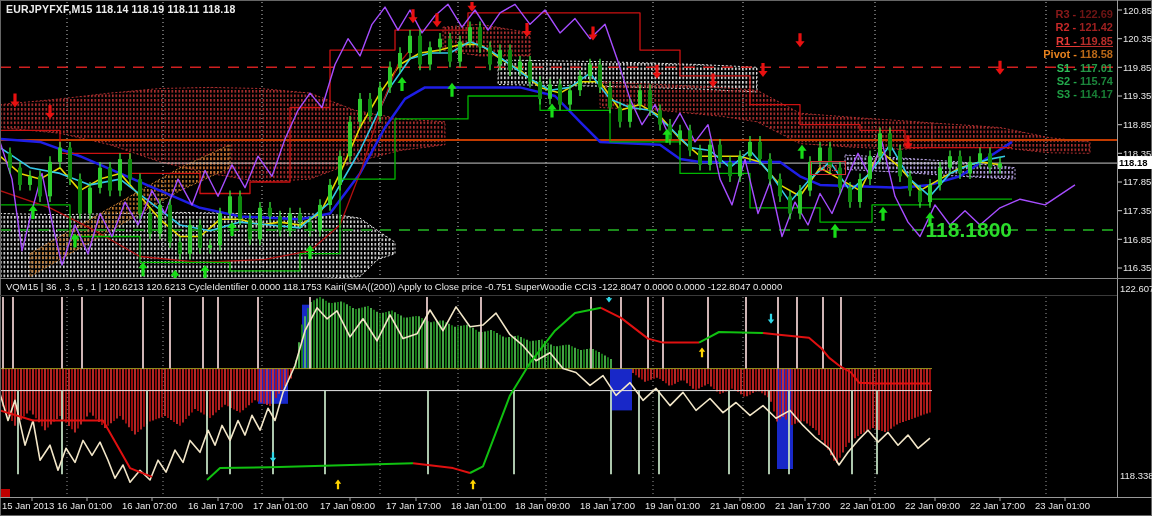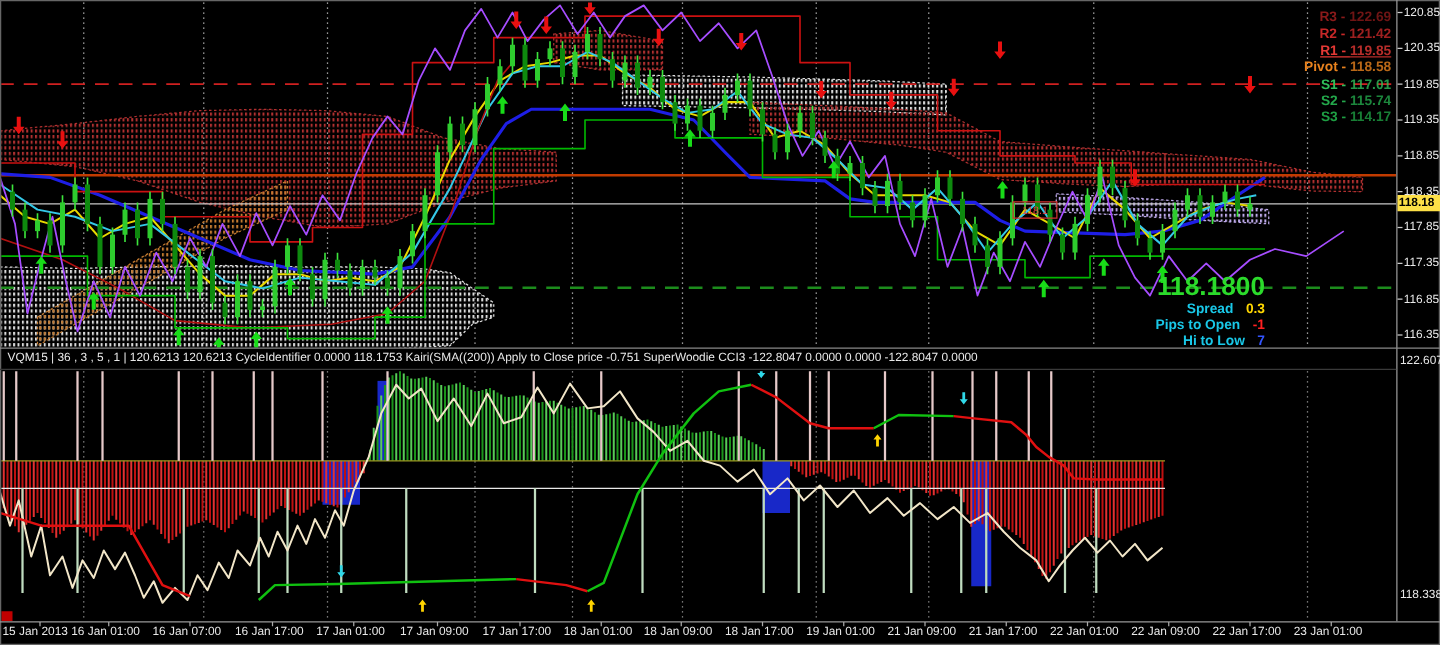--- a/index.html
+++ b/index.html
@@ -11,21 +11,21 @@
   .vqm-header{left:6px;top:281px;color:#E8E8E8;font-size:9.5px;}
   .branding{left:4px;top:483px;color:#D0D0D0;font-size:10px;}
   .pivot-block{right:39px;top:8px;text-align:right;line-height:13.4px;font-size:11px;font-weight:bold;}
   .pivot-row .pv{opacity:.8;font-weight:bold;}
   .quote-block{right:140px;top:219px;text-align:right;}
   .quote-price{font-size:21px;font-weight:bold;line-height:22px;}
   .quote-row{font-size:11px;font-weight:bold;line-height:13px;}
   .quote-row .ql{margin-right:10px;}
   .alert-box{left:810px;top:161px;width:34px;height:12px;border:1px solid #D03030;color:#E84040;
     font-size:8.5px;line-height:12px;text-align:center;}
-  .current-price-box{left:1118px;top:156px;width:33px;height:13px;background:#fde047;color:#000;
+  .current-price-box{left:1118px;top:156px;width:33px;height:13px;background:#ffffff;color:#000;
     font-size:9.5px;font-weight:bold;line-height:13px;padding-left:1px;}
   .axis-label{position:absolute;color:#E8E8E8;font-size:9.5px;}
   .time-label{position:absolute;top:500px;color:#E8E8E8;font-size:9.5px;}
 </style>
 </head>
 <body>
 
 <div id="chart-window">
   <svg id="chart-svg" width="1152" height="516">
     <defs>
@@ -716,36 +716,32 @@
         <line x1="675" y1="497.5" x2="675" y2="501" stroke="#AAA"></line>
         <line x1="740" y1="497.5" x2="740" y2="501" stroke="#AAA"></line>
         <line x1="805" y1="497.5" x2="805" y2="501" stroke="#AAA"></line>
         <line x1="870" y1="497.5" x2="870" y2="501" stroke="#AAA"></line>
         <line x1="935" y1="497.5" x2="935" y2="501" stroke="#AAA"></line>
         <line x1="1000" y1="497.5" x2="1000" y2="501" stroke="#AAA"></line>
         <line x1="1065" y1="497.5" x2="1065" y2="501" stroke="#AAA"></line>
       </g>
   </svg>
 
+  <div class="overlay symbol-overlay">EURJPYFXF,M15  118.14 118.19 118.11 118.18</div>
   <div class="overlay pivot-block" id="pivotBlock">
       <div class="pivot-row" style="color: rgb(139, 26, 26);"><span>R3 - </span><span class="pv">122.69</span></div>
       <div class="pivot-row" style="color: rgb(198, 40, 40);"><span>R2 - </span><span class="pv">121.42</span></div>
       <div class="pivot-row" style="color: rgb(229, 57, 53); text-decoration: underline;"><span>R1 - </span><span class="pv">119.85</span></div>
       <div class="pivot-row" style="color: rgb(232, 130, 30);"><span>Pivot - </span><span class="pv">118.58</span></div>
       <div class="pivot-row" style="color: rgb(47, 191, 90);"><span>S1 - </span><span class="pv">117.01</span></div>
       <div class="pivot-row" style="color: rgb(35, 168, 75);"><span>S2 - </span><span class="pv">115.74</span></div>
       <div class="pivot-row" style="color: rgb(30, 158, 67);"><span>S3 - </span><span class="pv">114.17</span></div>
     </div>
   <div class="overlay quote-block" id="quoteBlock">
     <div class="quote-price" style="color: rgb(43, 219, 43);">118.1800</div>
-    <div id="quoteRows">
-        <div class="quote-row"><span class="ql" style="color: rgb(25, 200, 232);">Spread</span><span style="color: rgb(255, 215, 0);">0.3</span></div>
-        <div class="quote-row"><span class="ql" style="color: rgb(25, 200, 232);">Pips to Open</span><span style="color: rgb(255, 32, 32);">-1</span></div>
-        <div class="quote-row"><span class="ql" style="color: rgb(25, 200, 232);">Hi to Low</span><span style="color: rgb(51, 85, 255);">7</span></div>
-      </div>
   </div>
   <div class="overlay alert-box">118.1</div>
   <div class="overlay current-price-box">118.18</div>
   <div class="overlay vqm-header">VQM15 |  36 , 3 , 5 , 1  |  120.6213 120.6213  CycleIdentifier 0.0000 118.1753  Kairi(SMA((200)) Apply to Close price -0.751  SuperWoodie CCI3 -122.8047 0.0000 0.0000 -122.8047 0.0000</div>
   <div id="priceAxis">
       <div class="axis-label" style="left: 1123px; top: 5px;">120.85</div>
       <div class="axis-label" style="left: 1123px; top: 33px;">120.35</div>
       <div class="axis-label" style="left: 1123px; top: 62px;">119.85</div>
       <div class="axis-label" style="left: 1123px; top: 90px;">119.35</div>
       <div class="axis-label" style="left: 1123px; top: 119px;">118.85</div>

